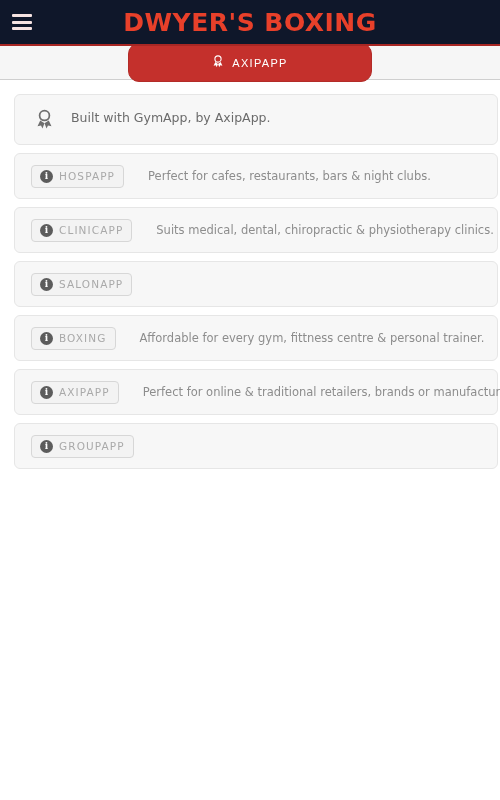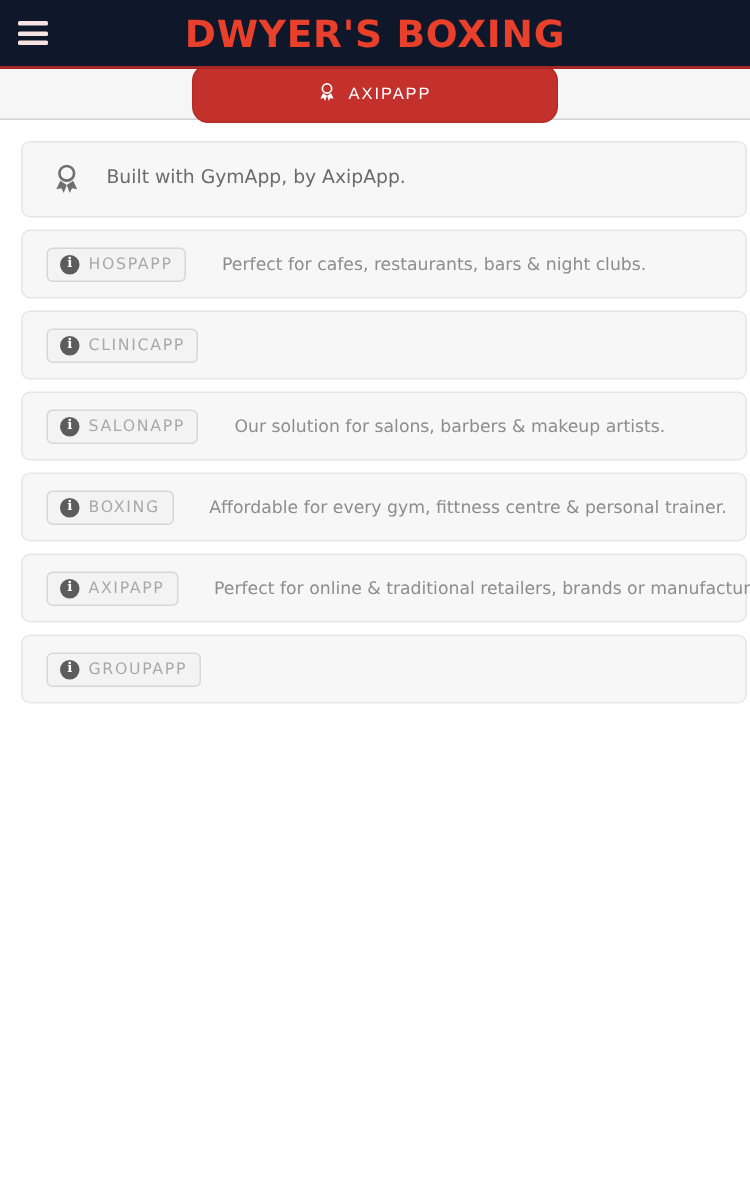--- a/index.html
+++ b/index.html
@@ -227,28 +227,28 @@
       <span class="badge-label">HOSPAPP</span>
     </div>
     <div class="row-desc">Perfect for cafes, restaurants, bars &amp; night clubs.</div>
   </div>
 
   <div class="card badge-row">
     <div class="badge">
       <span class="badge-ico">i</span>
       <span class="badge-label">CLINICAPP</span>
     </div>
+    <div class="row-desc">Suits medical, dental, chiropractic &amp; physiotherapy clinics.</div>
   </div>
 
   <div class="card badge-row">
     <div class="badge">
       <span class="badge-ico">i</span>
       <span class="badge-label">SALONAPP</span>
     </div>
-    <div class="row-desc">Our solution for salons, barbers &amp; makeup artists.</div>
   </div>
 
   <div class="card badge-row">
     <div class="badge">
       <span class="badge-ico">i</span>
       <span class="badge-label">BOXING</span>
     </div>
     <div class="row-desc">Affordable for every gym, fittness centre &amp; personal trainer.</div>
   </div>
 

